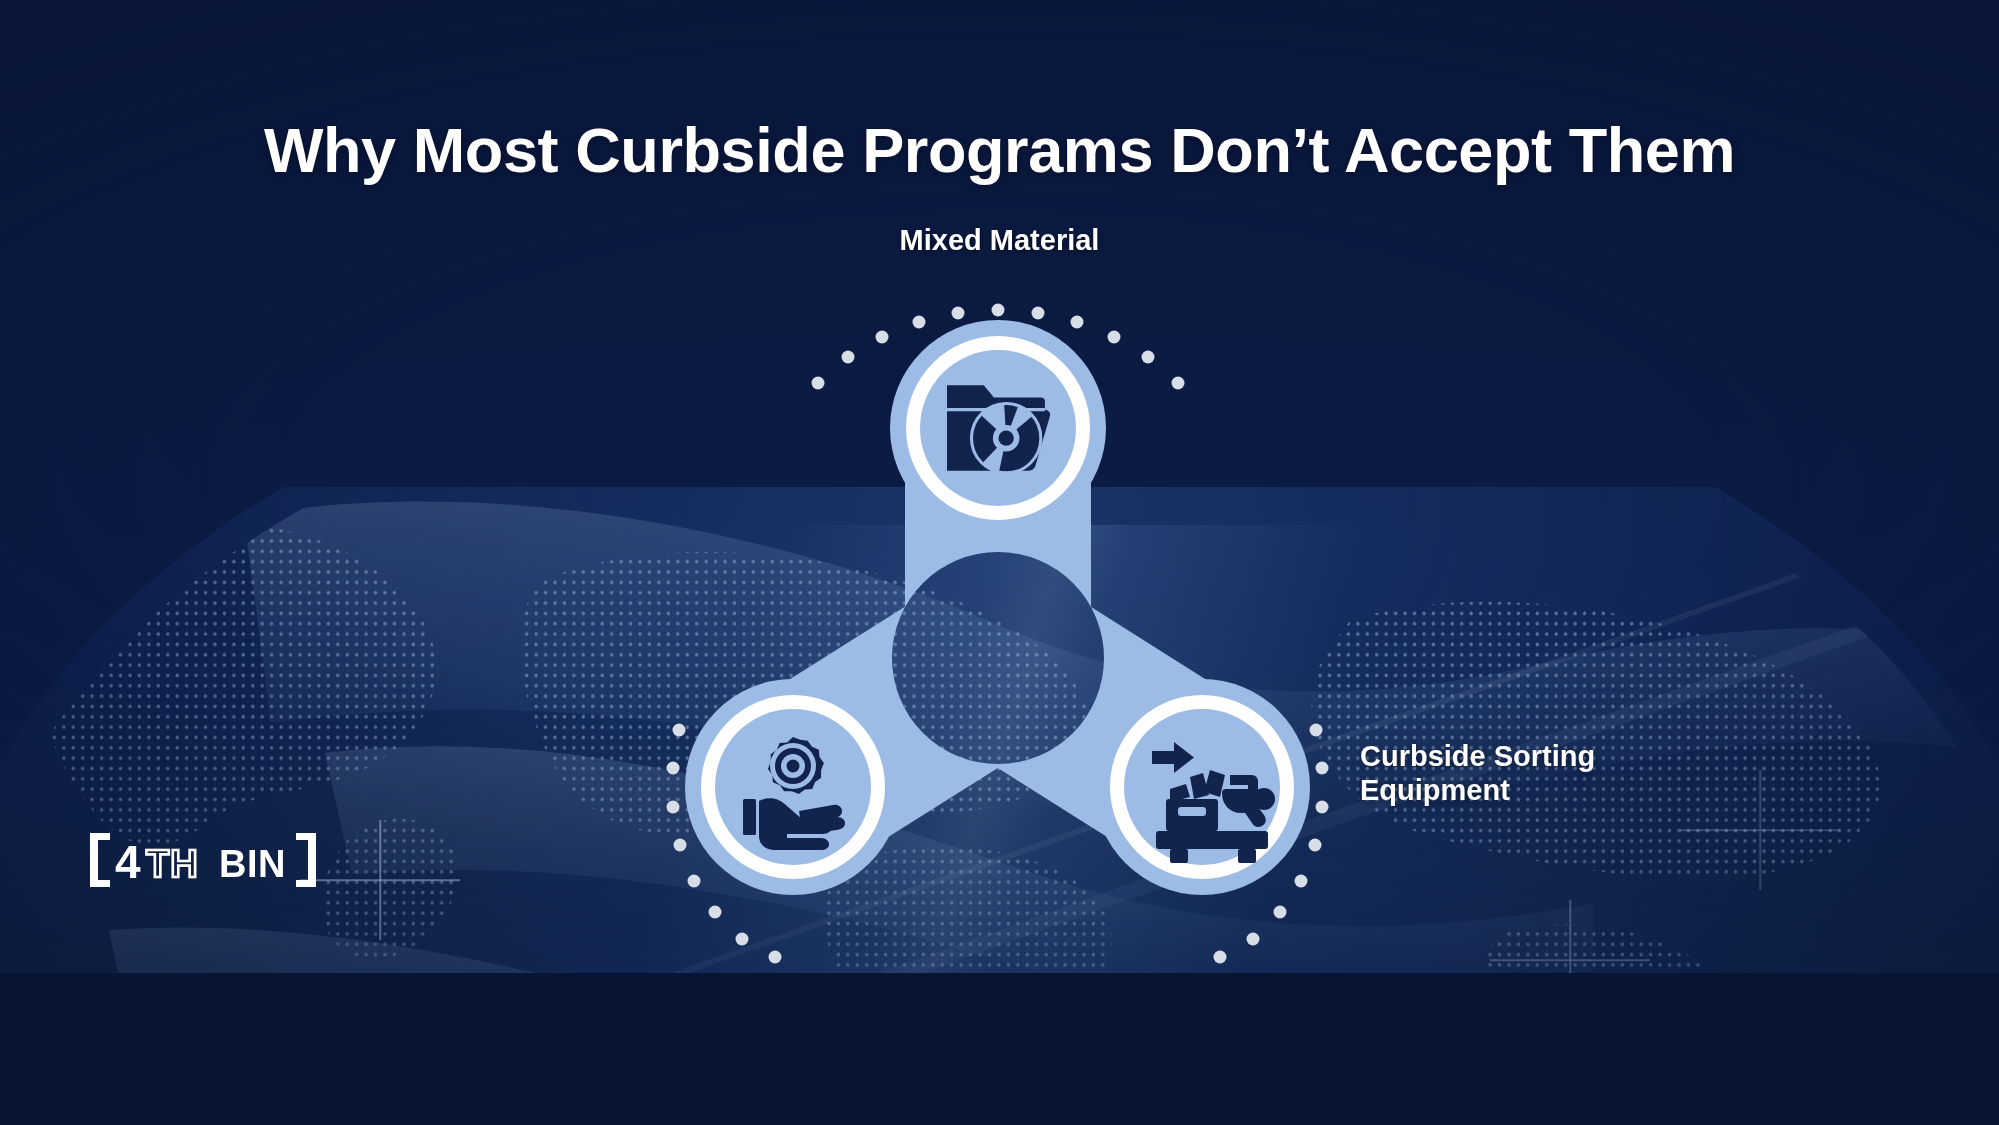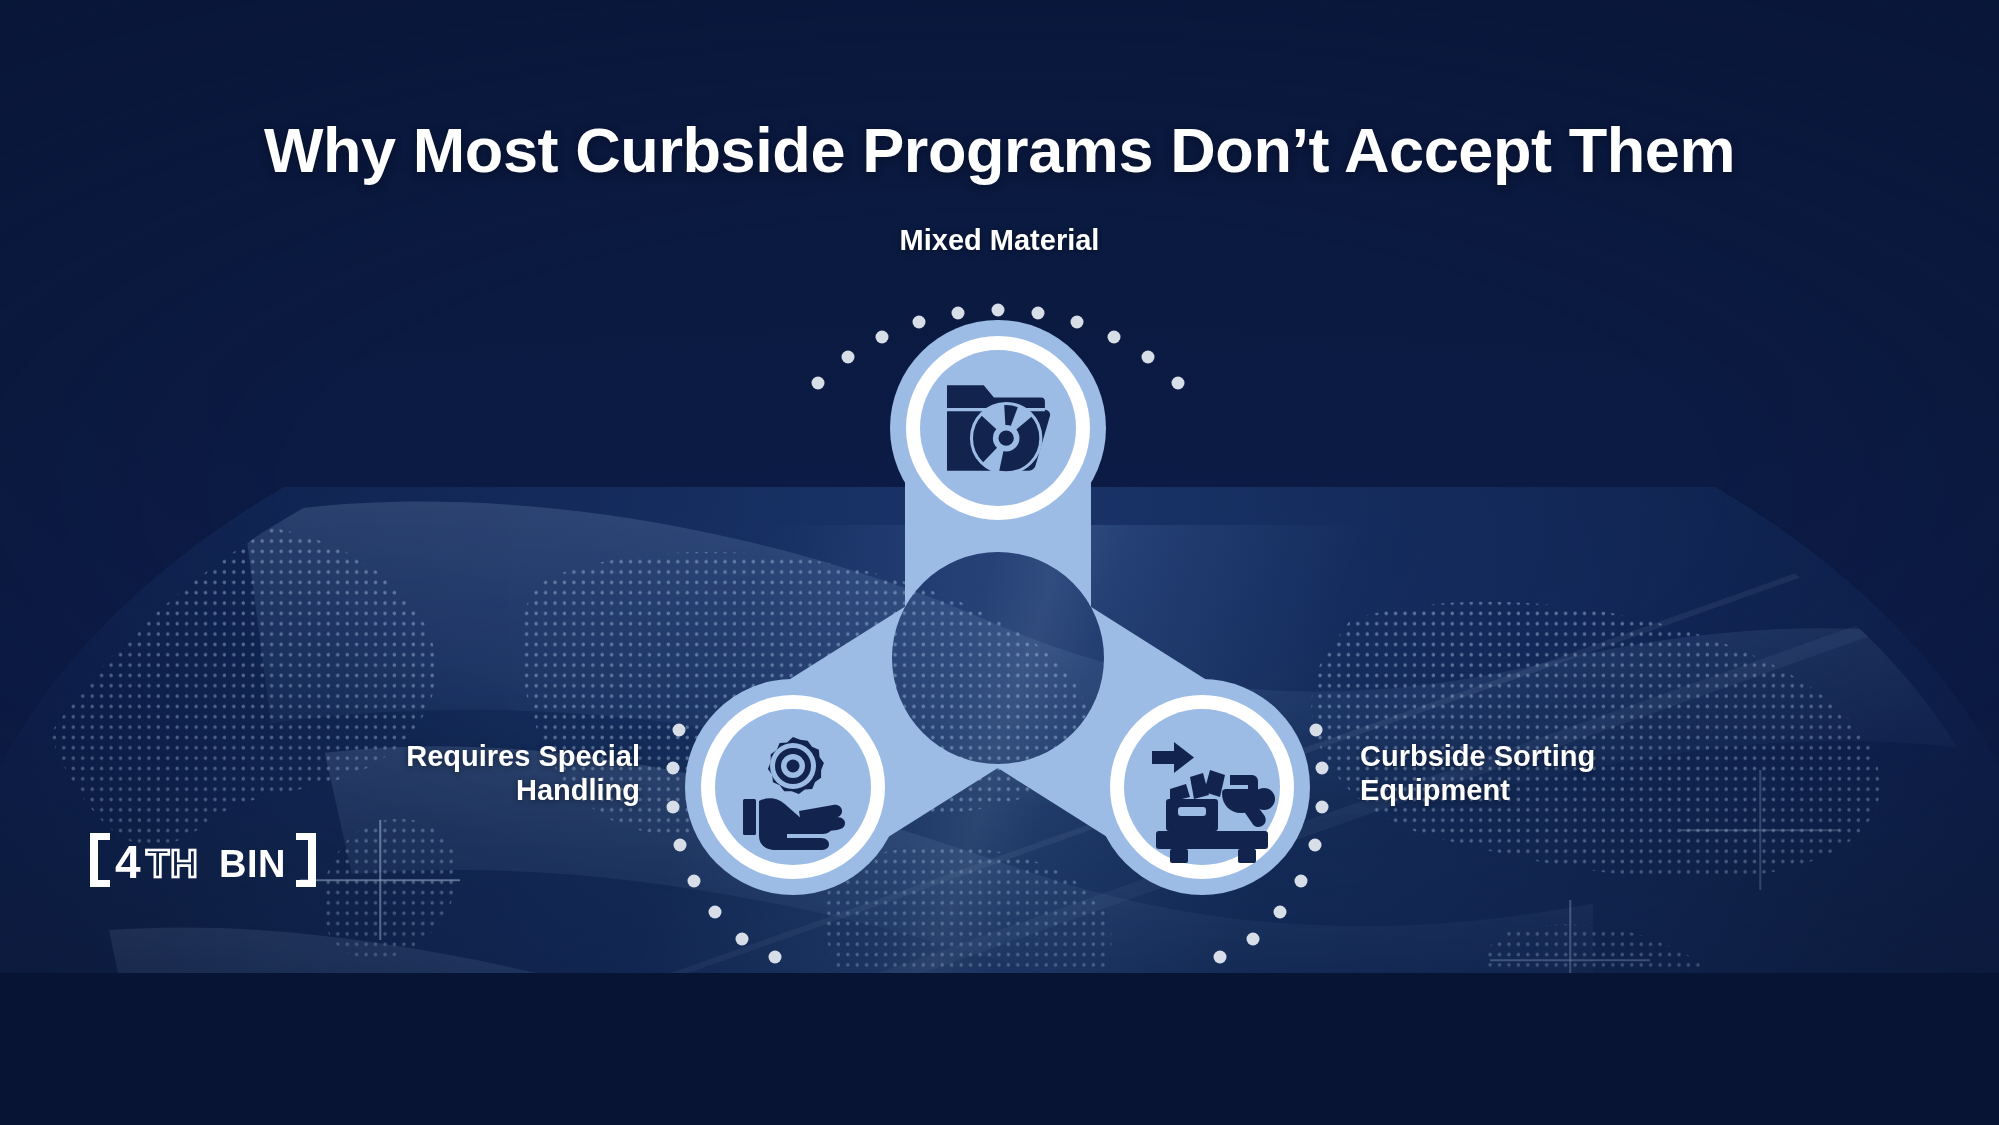--- a/index.html
+++ b/index.html
@@ -310,22 +310,20 @@
 
         <rect x="8" y="94" width="112" height="18" rx="3"></rect>
         <rect x="22" y="112" width="18" height="14" rx="2"></rect>
         <rect x="90" y="112" width="18" height="14" rx="2"></rect>
       </g>
     </g>
   </svg>
 
   <div class="node-label label-top">Mixed Material</div>
 
-  <div class="node-label label-left">Requires Special
-Handling</div>
 
   <div class="node-label label-right">Curbside Sorting
 Equipment</div>
 
   <svg class="logo" viewBox="0 0 230 58">
     <g fill="#FFFFFF" font-family="Liberation Sans, sans-serif" font-weight="700">
 
       <path d="M2 2 h20 v7 h-12 v40 h12 v7 h-20 z"></path>
 
       <text x="27" y="47" font-size="46" letter-spacing="0">4</text>

